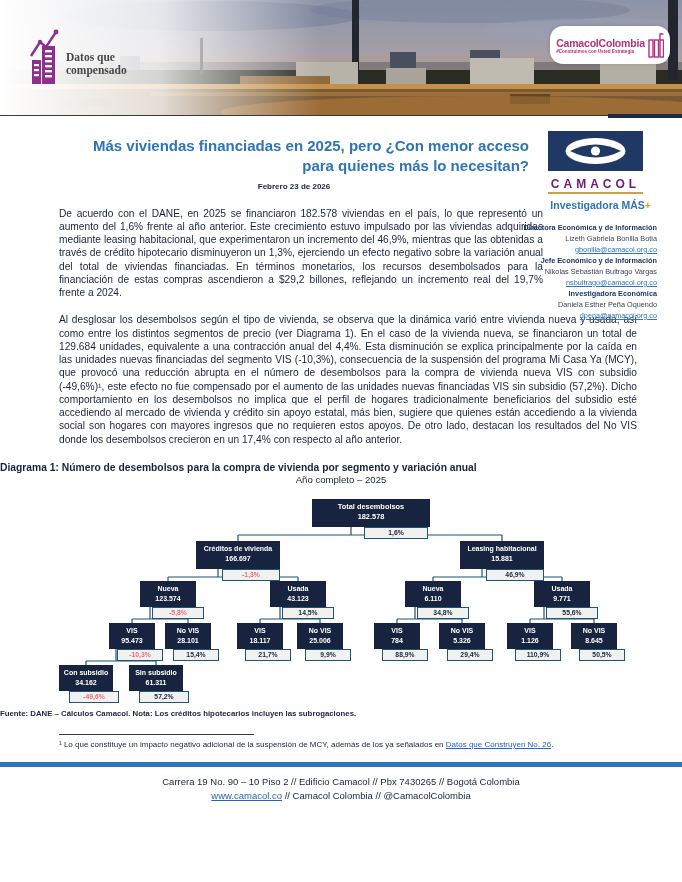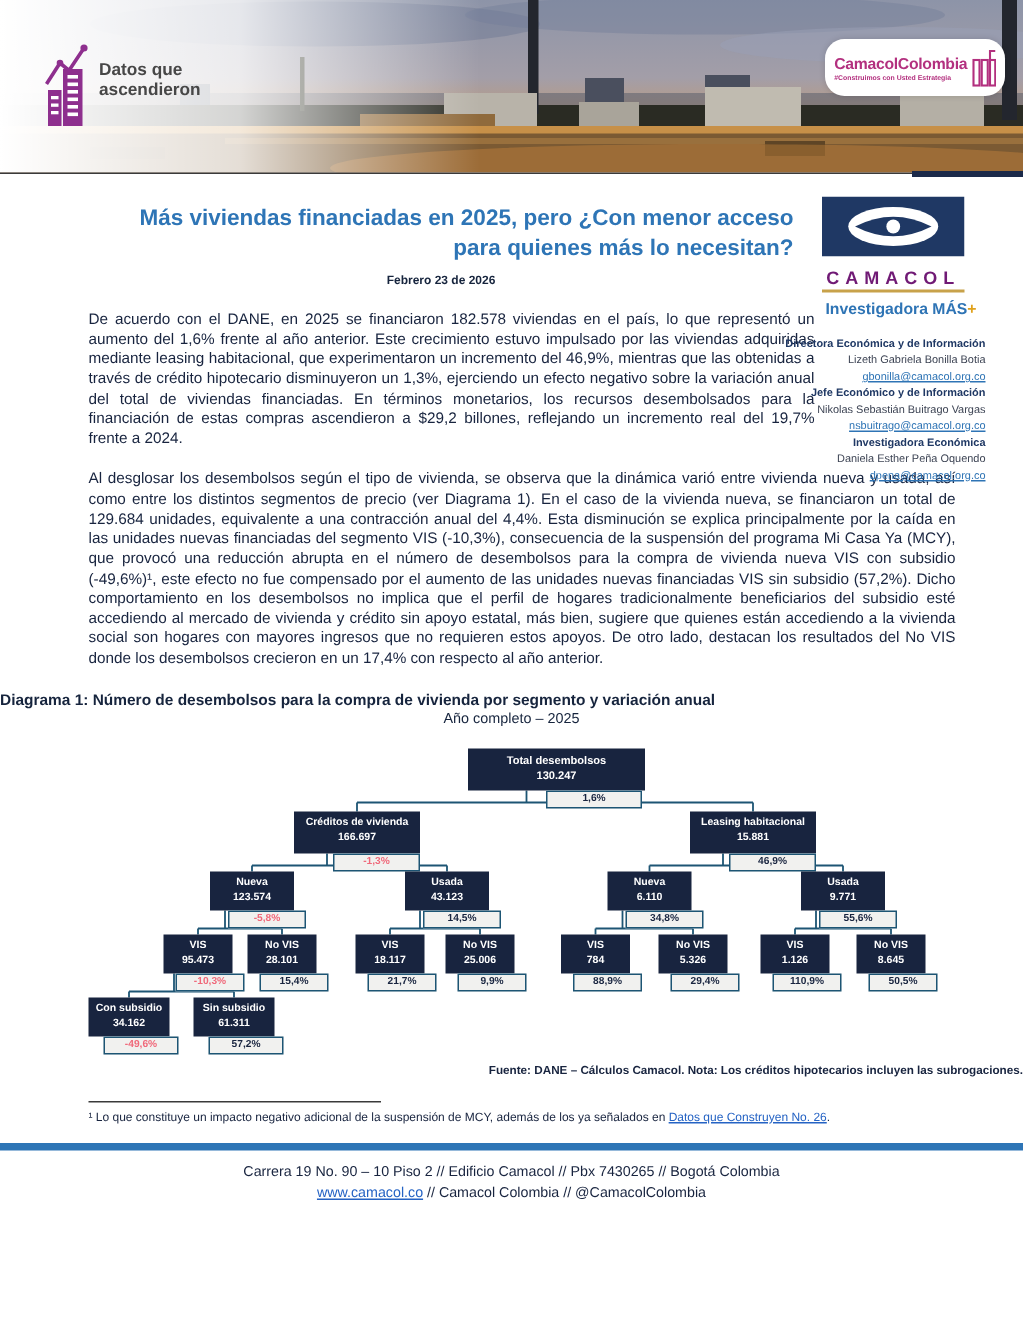--- a/index.html
+++ b/index.html
@@ -3,21 +3,21 @@
 <meta charset="utf-8">
 <style>
   html,body{margin:0;padding:0;background:#e8e8e8;}
   .page{position:relative;width:682px;height:882px;background:#ffffff;margin:0 auto;
         font-family:"Liberation Sans",sans-serif;color:#16243d;overflow:hidden;}
 
   
   .banner{position:relative;width:682px;height:115px;overflow:hidden;}
   .banner svg{display:block;}
   .dq-logo{position:absolute;left:30px;top:28px;display:flex;align-items:flex-end;gap:6px;}
-  .dq-text{font-size:11.5px;font-weight:bold;color:#474747;line-height:1.08;padding-bottom:18px;}
+  .dq-text{font-size:11.5px;font-weight:bold;color:#474747;line-height:1.08;padding-bottom:8px;font-family:Liberation Serif, serif;}
   .badge{position:absolute;top:26px;right:12px;width:120px;height:38px;background:#fff;
          border-radius:13px;display:flex;align-items:center;justify-content:center;gap:3px;
          box-shadow:0 0 4px rgba(0,0,0,.15);}
   .badge-txt{text-align:left;}
   .badge-title{font-size:10.5px;font-weight:bold;color:#b3307f;letter-spacing:-.2px;}
   .badge-tag{font-size:4.6px;color:#b3307f;font-weight:bold;}
   .banner-rule{position:relative;width:682px;border-top:1.6px solid #3a3a3a;}
   .banner-rule-right{position:absolute;right:0;top:-2px;width:74px;height:4px;background:#1b2a4a;}
 
   
@@ -47,21 +47,21 @@
   .diag-sub{text-align:center;font-size:9.6px;color:#16243d;margin-top:1px;}
   .diagram{position:relative;width:682px;height:212px;margin-top:8px;}
   .diagram svg.links{position:absolute;left:0;top:0;}
   .node{position:absolute;background:#18243f;color:#fff;text-align:center;font-weight:bold;
         box-sizing:border-box;}
   .node.big{height:28px;font-size:7.4px;padding-top:3px;line-height:1.45;}
   .node.sm{height:26px;font-size:7px;padding-top:3px;line-height:1.4;}
   .pct{position:absolute;background:#f1f1ef;border:1px solid #1d5574;color:#18243f;
        font-size:6.8px;font-weight:bold;height:10px;line-height:10px;text-align:center;}
   .pct.neg{color:#f0697a;}
-  .fuente{text-align:right;font-size:7.8px;font-weight:600;color:#18243f;margin-top:4px;}
+  .fuente{text-align:left;font-size:7.8px;font-weight:600;color:#18243f;margin-top:4px;}
 
   
   .fn-rule{width:195px;border-top:1px solid #3a3a3a;margin:16px 0 5px 59px;}
   .footnote{margin-left:59px;width:572px;font-size:8px;color:#18243f;}
   .footnote a,.footer a{color:#2563c4;text-decoration:underline;cursor:pointer;}
   .bluebar{width:682px;height:5px;background:#2e75b6;margin-top:13px;}
   .footer{text-align:center;margin-top:8px;font-size:9.5px;line-height:1.55;color:#18243f;}
 </style>
 </head>
 <body>
@@ -122,21 +122,21 @@
           <rect x="4" y="36" width="5" height="2.2"></rect>
             <rect x="4" y="41" width="5" height="2.2"></rect>
           <rect x="4" y="46" width="5" height="2.2"></rect>
         </g>
         <polyline points="1,28 10,14 16,19 26,4" fill="none" stroke="#8e2f8e" stroke-width="2.4"></polyline>
         <circle cx="10" cy="14" r="2.2" fill="#8e2f8e"></circle>
         <circle cx="26" cy="4" r="2.4" fill="#8e2f8e"></circle>
       </svg>
       <div class="dq-text">
         <div>Datos que</div>
-        <div>ascendieron</div>
+        <div>compensado</div>
       </div>
     </div>
 
     <div class="badge">
       <div class="badge-txt">
         <div class="badge-title">CamacolColombia</div>
         <div class="badge-tag">#Construimos con Usted Estrategia</div>
       </div>
       <svg width="16" height="26" viewBox="0 0 16 26">
         <g stroke="#b3307f" stroke-width="1.4" fill="none">
@@ -200,21 +200,21 @@
         M482 76 V84 M433 84 H562 M433 84 V88 M562 84 V88
         M150 114 V126 M132 126 H188 M132 126 V130 M188 126 V130
         M280 114 V126 M260 126 H320 M260 126 V130 M320 126 V130
         M415 114 V126 M397 126 H462 M397 126 V130 M462 126 V130
         M544 114 V126 M530 126 H594 M530 126 V130 M594 126 V130
         M116 156 V168 M86 168 H156 M86 168 V172 M156 168 V172"></path>
     </svg>
 
     <div class="node big" style="left:312px;top:6px;width:118px">
       <div>Total desembolsos</div>
-      <div>130.247</div>
+      <div>182.578</div>
       <div class="pct" style="left:52px;top:28px;width:62px">1,6%</div>
     </div>
 
     <div class="node big" style="left:196px;top:48px;width:84px;font-size:7px">
       <div>Créditos de vivienda</div>
       <div>166.697</div>
       <div class="pct neg" style="left:26px;top:28px;width:56px">-1,3%</div>
     </div>
     <div class="node big" style="left:460px;top:48px;width:84px;font-size:7px">
       <div>Leasing habitacional</div>

